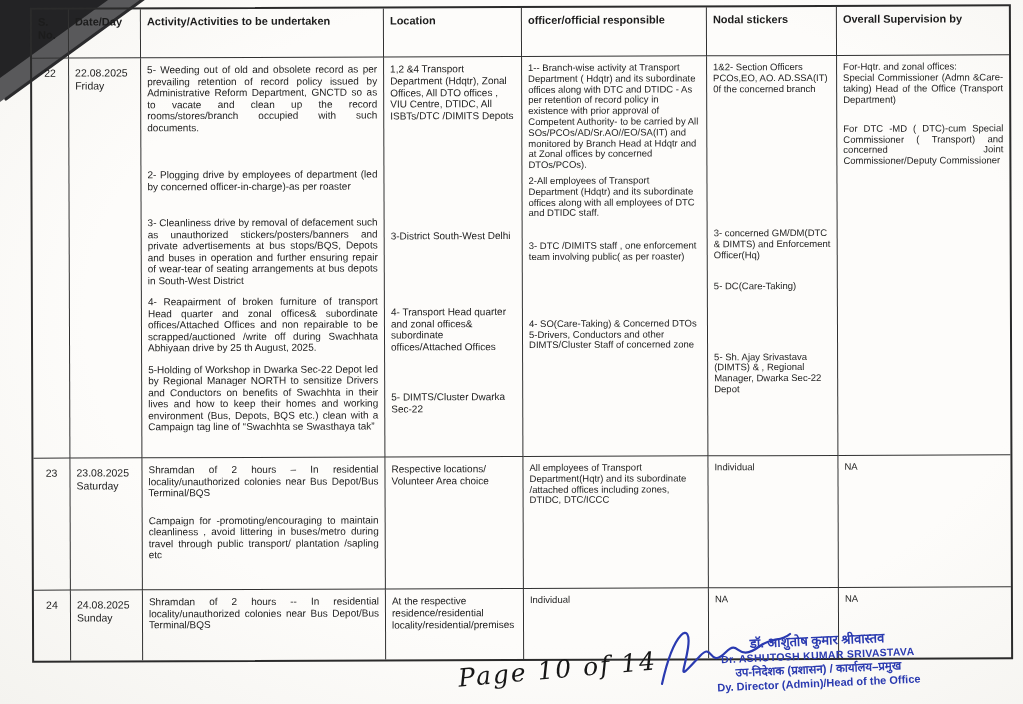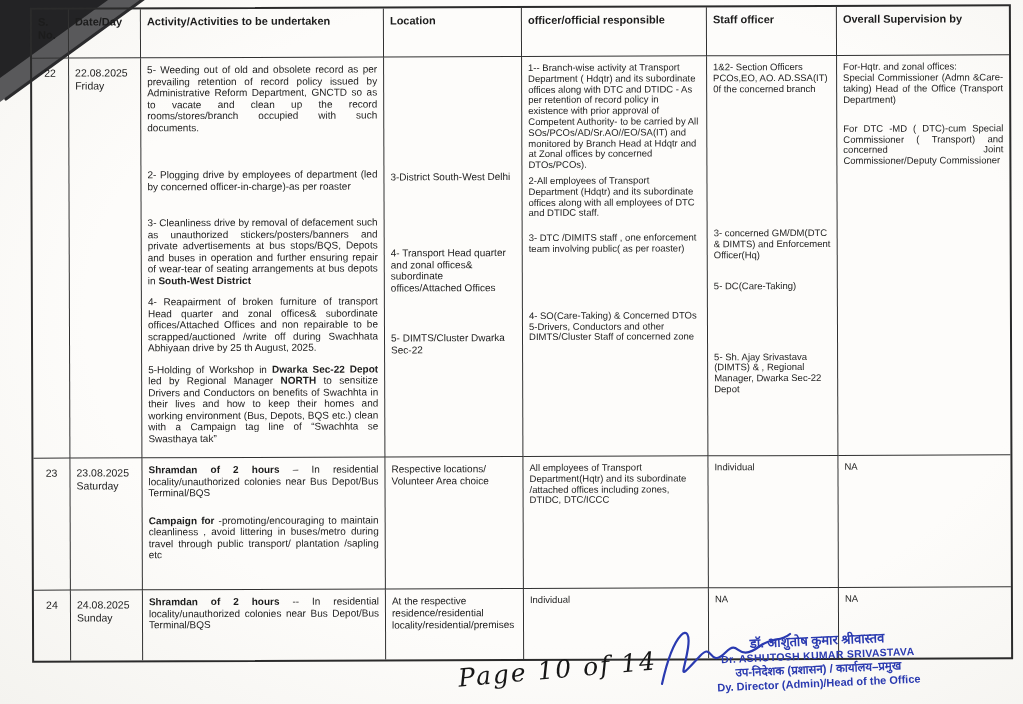--- a/index.html
+++ b/index.html
@@ -31,21 +31,21 @@
   .cell.last { border-right:none; }
   .cell.bottom { border-bottom:none; }
   .hdr { font-weight:700; font-size:11px; line-height:13px; }
   .c-sno { font-size:10.5px; text-align:center; padding-top:8px; }
   .c-date { font-size:10.5px; line-height:13px; padding-top:8px; }
   .c-act { font-size:10px; line-height:11.5px; text-align:justify; }
   .c-loc { font-size:10px; line-height:11.8px; }
   .c-off { font-size:9.5px; line-height:10.8px; }
   .c-nod { font-size:9.5px; line-height:10.8px; }
   .c-sup { font-size:9.5px; line-height:10.9px; text-align:justify; }
-  .b { font-weight:700; }
+  .b { font-weight:400; }
   .blk { margin:0; }
 
   .pagenote {
     position:absolute; left:458px; top:655px;
     font-family:"DejaVu Serif", serif; font-style:italic;
     font-size:25px; letter-spacing:2px; color:#161616;
     transform:rotate(-5deg);
   }
   .stamp {
     position:absolute; left:668px; top:633px; width:300px;
@@ -67,44 +67,45 @@
   <div class="corner-inner"></div>
   <div class="corner-line"></div>
 
   <div class="table">
 
     <div class="cell hdr">S. No.</div>
     <div class="cell hdr">Date/Day</div>
     <div class="cell hdr">Activity/Activities to be  undertaken</div>
     <div class="cell hdr">Location</div>
     <div class="cell hdr">officer/official responsible</div>
-    <div class="cell hdr">Staff officer</div>
+    <div class="cell hdr">Nodal stickers</div>
     <div class="cell hdr last">Overall Supervision by</div>
 
     <div class="cell c-sno">22</div>
     <div class="cell c-date">
       <div>22.08.2025</div>
       <div>Friday</div>
     </div>
     <div class="cell c-act">
       <div class="blk"><span>5- Weeding out of old and obsolete record  as per prevailing retention of record policy  issued by Administrative Reform Department, GNCTD so as  to vacate and clean up the  record rooms/stores/branch occupied with such documents.</span></div>
       <div class="blk" style="margin-top:36px"><span>2- Plogging drive by employees of department (led by concerned officer-in-charge)-as per roaster</span></div>
       <div class="blk" style="margin-top:25px"><span>3- Cleanliness drive by removal of defacement such as unauthorized stickers/posters/banners and private advertisements at bus stops/BQS, Depots and buses in operation and further ensuring repair of wear-tear of seating arrangements at bus depots in </span><span class="b">South-West District</span></div>
       <div class="blk" style="margin-top:10px"><span>4- Reapairment of broken furniture of transport Head quarter and zonal offices&amp; subordinate offices/Attached Offices and non repairable to  be scrapped/auctioned /write off during Swachhata Abhiyaan drive by 25 th August, 2025.</span></div>
       <div class="blk" style="margin-top:10px"><span>5-Holding of Workshop in </span><span class="b">Dwarka Sec-22 Depot</span><span> led by Regional Manager </span><span class="b">NORTH</span><span> to sensitize Drivers and Conductors on benefits of Swachhta in their lives and how to keep their homes and working environment (Bus, Depots, BQS etc.) clean with a Campaign tag line of “Swachhta se Swasthaya tak”</span></div>
     </div>
     <div class="cell c-loc">
+      <div class="blk">1,2 &amp;4 Transport Department (Hdqtr), Zonal Offices, All DTO offices , VIU Centre, DTIDC, All ISBTs/DTC /DIMITS Depots</div>
       <div class="blk" style="margin-top:108px">3-District  South-West  Delhi</div>
       <div class="blk" style="margin-top:64px">4- Transport Head quarter and zonal offices&amp; subordinate offices/Attached Offices</div>
       <div class="blk" style="margin-top:38px">5- DIMTS/Cluster Dwarka Sec-22</div>
     </div>
     <div class="cell c-off">
       <div class="blk">1-- Branch-wise activity at Transport Department ( Hdqtr) and its subordinate offices along with DTC and DTIDC - As per retention of record policy in existence with prior approval of Competent Authority- to be carried by All SOs/PCOs/AD/Sr.AO//EO/SA(IT)   and monitored by Branch Head at Hdqtr and at Zonal offices by concerned DTOs/PCOs).</div>
       <div class="blk" style="margin-top:5px">2-All employees of Transport Department (Hdqtr) and its subordinate offices along with  all employees of DTC and DTIDC staff.</div>
-      <div class="blk" style="margin-top:14px">3- DTC /DIMITS staff , one enforcement team involving public( as per roaster)</div>
+      <div class="blk" style="margin-top:22px">3- DTC /DIMITS staff , one enforcement team involving public( as per roaster)</div>
       <div class="blk" style="margin-top:56px">4- SO(Care-Taking) &amp; Concerned DTOs</div>
       <div class="blk" style="">5-Drivers, Conductors and other DIMTS/Cluster Staff of concerned zone</div>
     </div>
     <div class="cell c-nod">
       <div class="blk">1&amp;2- Section Officers PCOs,EO, AO. AD.SSA(IT)   0f the  concerned branch</div>
       <div class="blk" style="margin-top:134px">3-  concerned GM/DM(DTC &amp; DIMTS) and Enforcement Officer(Hq)</div>
       <div class="blk" style="margin-top:20px">5- DC(Care-Taking)</div>
       <div class="blk" style="margin-top:60px">5- Sh. Ajay Srivastava (DIMTS) &amp; , Regional Manager, Dwarka Sec-22 Depot</div>
     </div>
     <div class="cell c-sup last">

